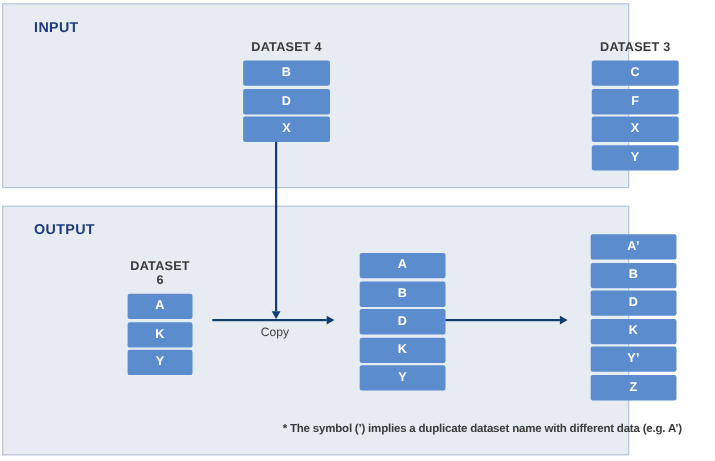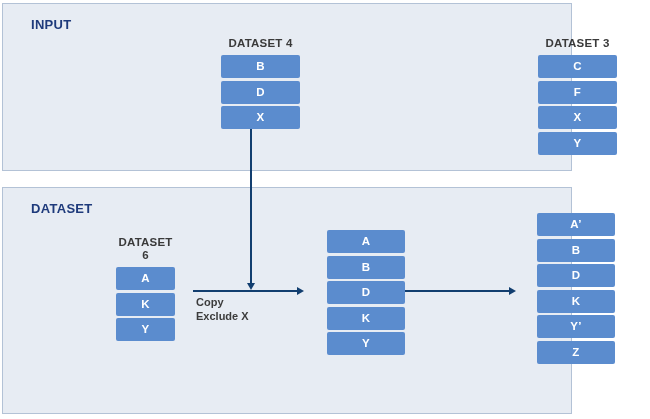--- a/index.html
+++ b/index.html
@@ -32,37 +32,37 @@
   .hline2 { left:405px; top:290px; width:104px; height:2px; }
 
   .arrowhead { position:absolute; width:0; height:0; }
   .ah-down  { left:246.5px; top:283px; border-left:4.5px solid transparent;
               border-right:4.5px solid transparent; border-top:7px solid #123e6f; }
   .ah-right { border-top:4.5px solid transparent; border-bottom:4.5px solid transparent;
               border-left:7px solid #123e6f; top:286.5px; }
   .ah-right.one { left:297px; }
   .ah-right.two { left:509px; }
 
-  .copy-label { position:absolute; left:196px; top:296px; width:108px; text-align:left;
-                font-size:11px; font-weight:bold; color:#3c3c3c; line-height:13.5px; }
+  .copy-label { position:absolute; left:196px; top:296px; width:108px; text-align:center;
+                font-size:11px; font-weight:normal; color:#3c3c3c; line-height:13.5px; }
 
   .footnote { position:absolute; right:30px; top:384px; font-size:10.5px; font-weight:bold;
               color:#3a3a3a; letter-spacing:-0.2px; }
 </style>
 </head>
 <body>
 
 <div class="canvas">
 
   <div class="panel input">
     <div class="panel-label">INPUT</div>
   </div>
 
   <div class="panel output">
-    <div class="panel-label">DATASET</div>
+    <div class="panel-label">OUTPUT</div>
   </div>
 
   <div class="stack stack-dataset4">
     <div class="stack-title">DATASET 4</div>
     <div class="stack-boxes">
         <div class="box">B</div>
         <div class="box">D</div>
         <div class="box">X</div>
       </div>
   </div>
@@ -111,17 +111,17 @@
   <div class="arrowhead ah-down"></div>
 
   <div class="line hline1"></div>
   <div class="arrowhead ah-right one"></div>
 
   <div class="line hline2"></div>
   <div class="arrowhead ah-right two"></div>
 
   <div class="copy-label">
     <div>Copy</div>
-    <div>Exclude X</div>
   </div>
 
+  <div class="footnote">* The symbol (’) implies a duplicate dataset name with different data (e.g. A’)</div>
 
 </div>
 
 </body></html>

